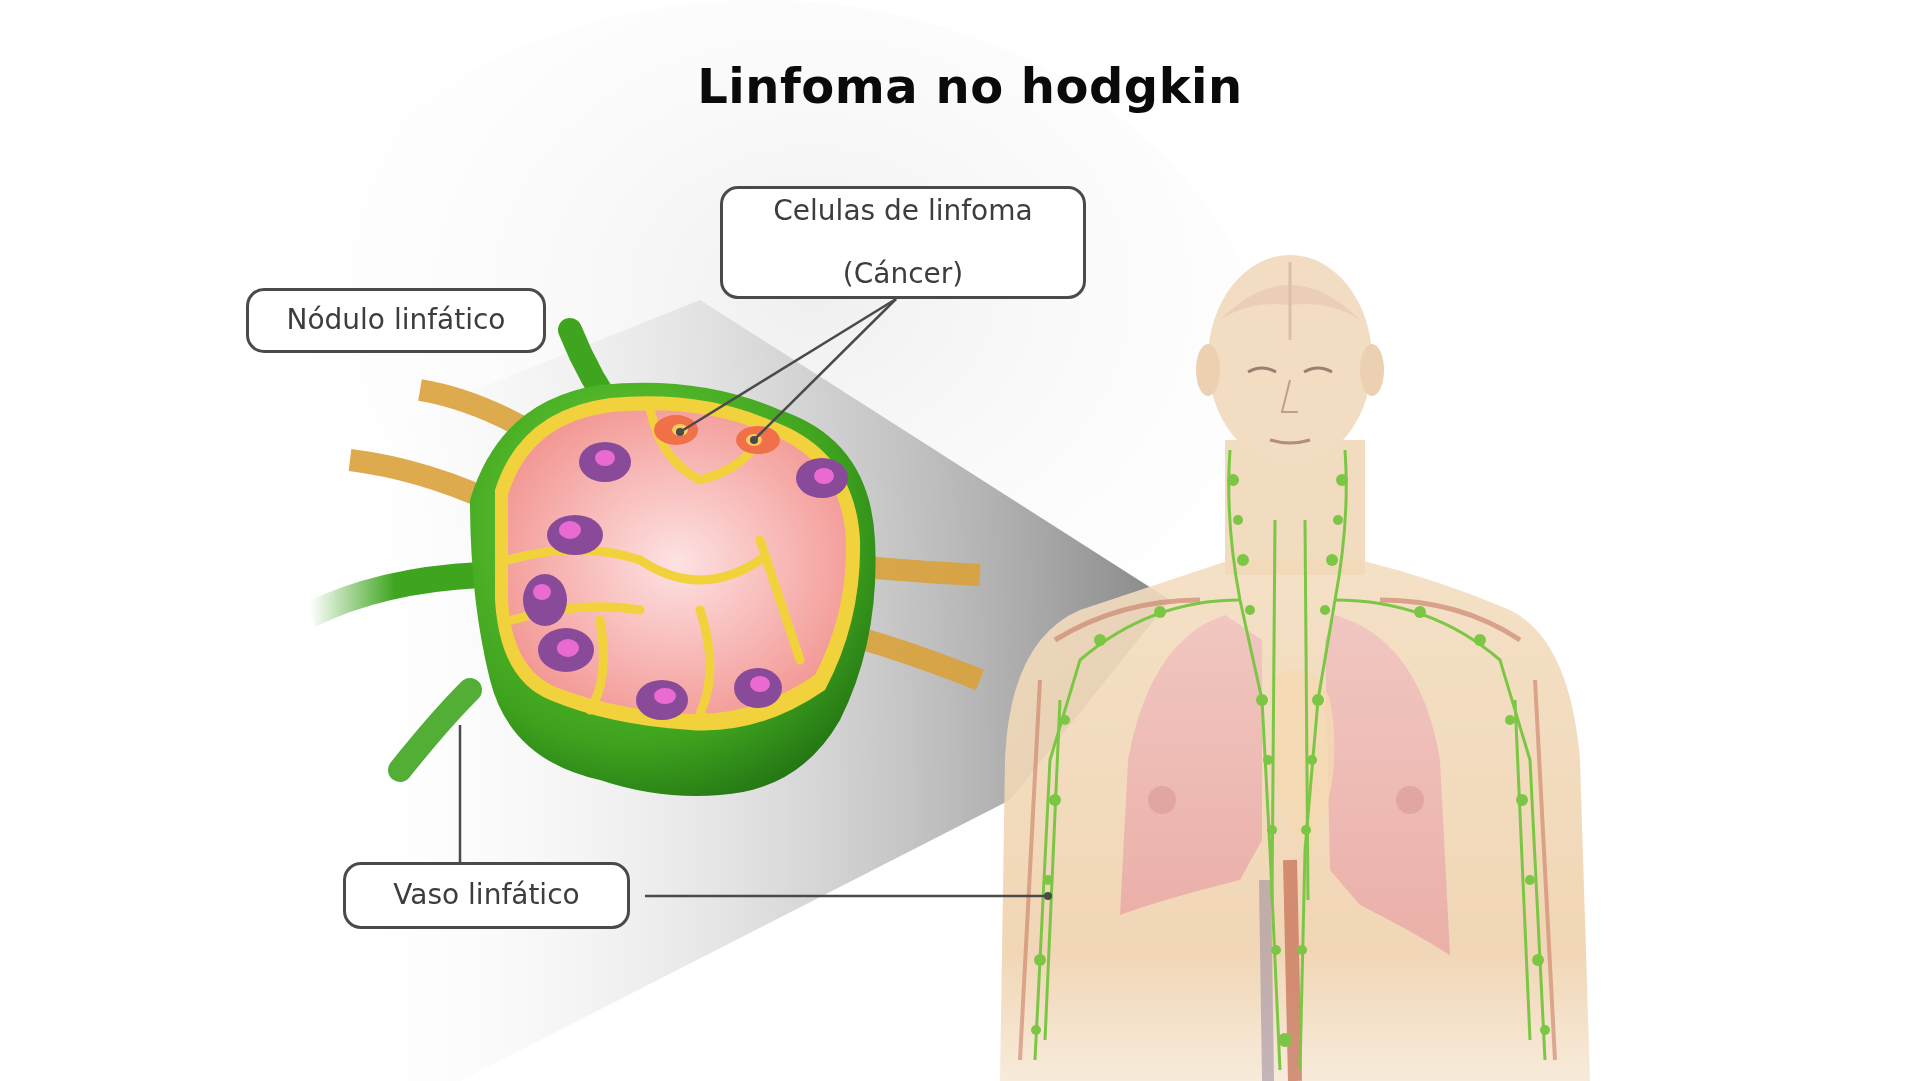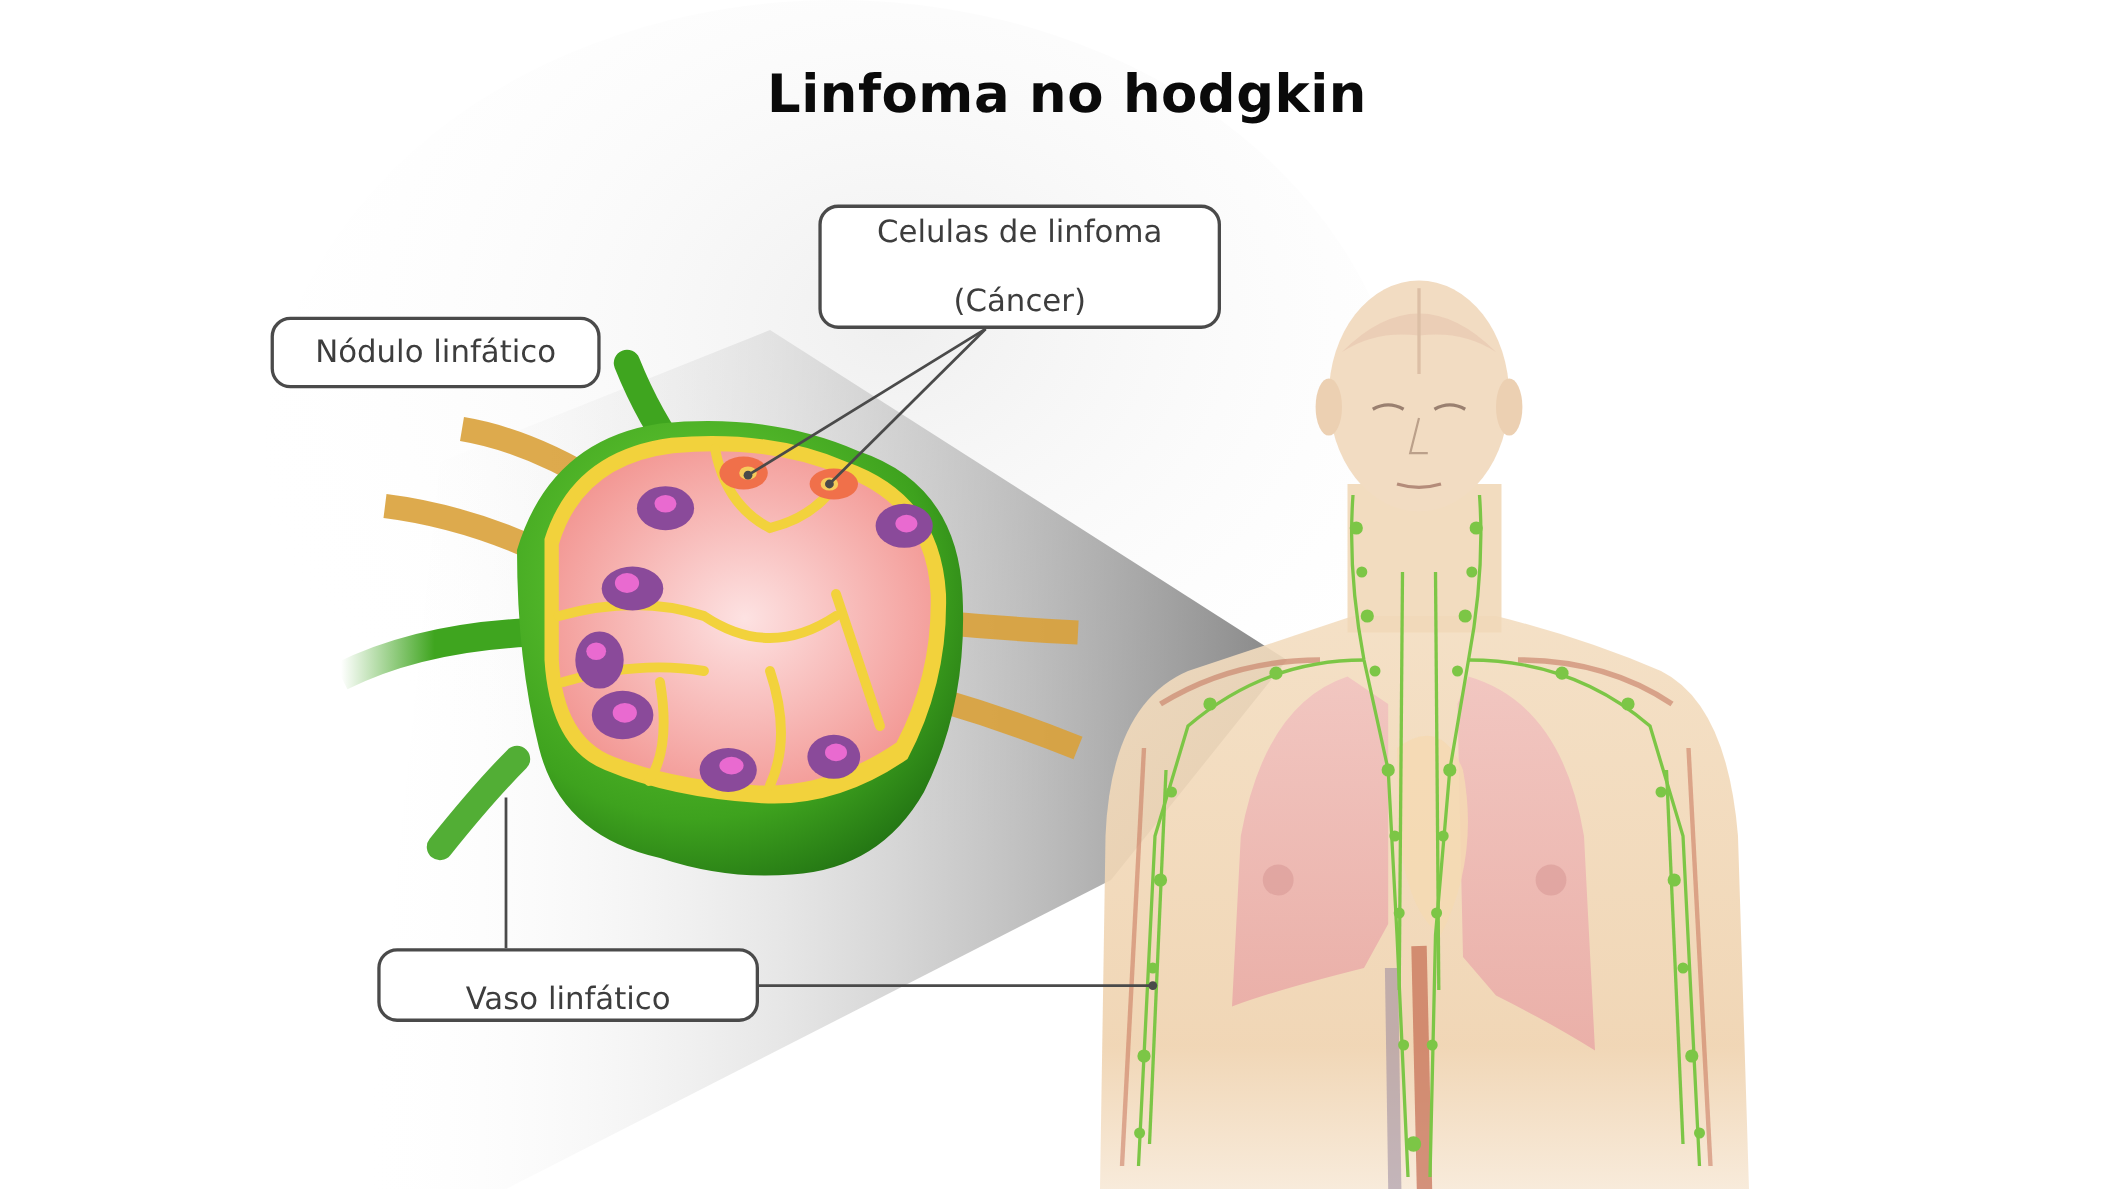--- a/index.html
+++ b/index.html
@@ -14,23 +14,23 @@
       position: absolute; left: 0; width: 1940px; top: 58px;
       text-align: center; font-size: 48px; font-weight: bold; color: #0a0a0a;
       letter-spacing: 0.5px;
     }
     .label-box {
       position: absolute; box-sizing: border-box;
       border: 3px solid #4a4a4a; border-radius: 18px; background: #ffffff;
       color: #3d3d3d; font-size: 28px; display: flex; align-items: center;
       justify-content: center; text-align: center; line-height: 1.3;
     }
-    #box-celulas { left: 744px; top: 186px; width: 366px; height: 113px; flex-direction: column; gap: 26px; }
+    #box-celulas { left: 720px; top: 186px; width: 366px; height: 113px; flex-direction: column; gap: 26px; }
     #box-nodulo  { left: 246px; top: 288px; width: 300px; height: 65px; text-align: center; }
-    #box-vaso    { left: 343px; top: 862px; width: 347px; height: 67px; align-items: flex-end; }
+    #box-vaso    { left: 343px; top: 862px; width: 287px; height: 67px; }
     svg.art { position: absolute; left: 0; top: 0; }
   </style>
 </head>
 <body>
 
 <div class="stage">
 
   <svg class="art" width="1920" height="1081" viewBox="0 0 1920 1081">
     <defs>
       <linearGradient id="beamGrad" x1="0" y1="0" x2="1" y2="0">

